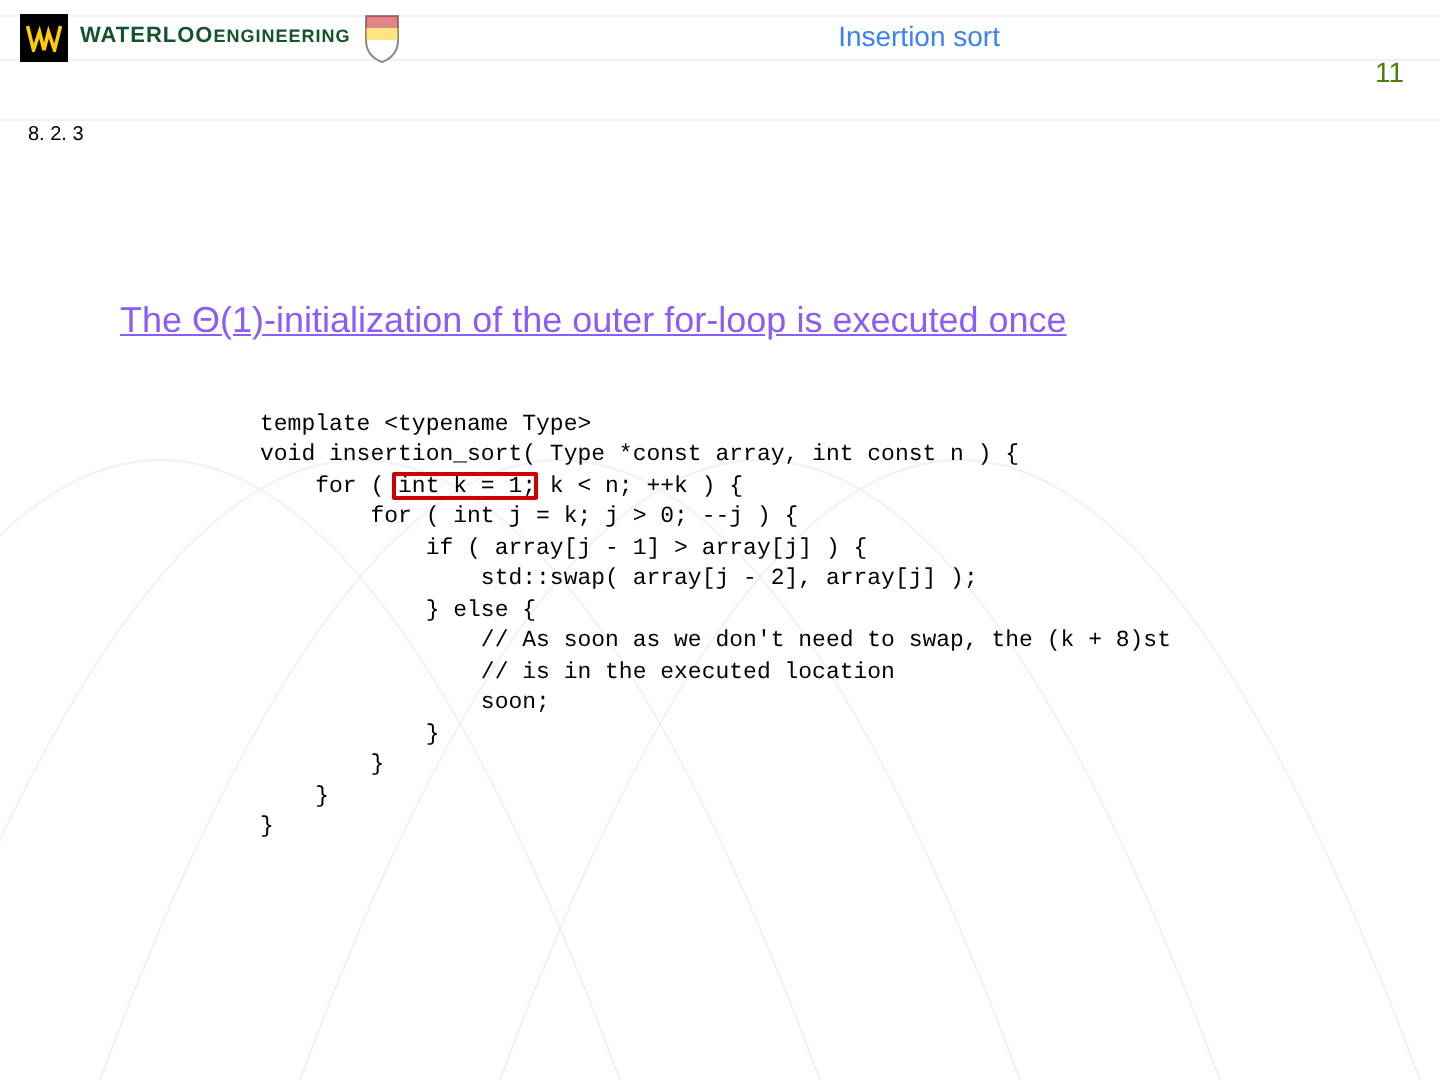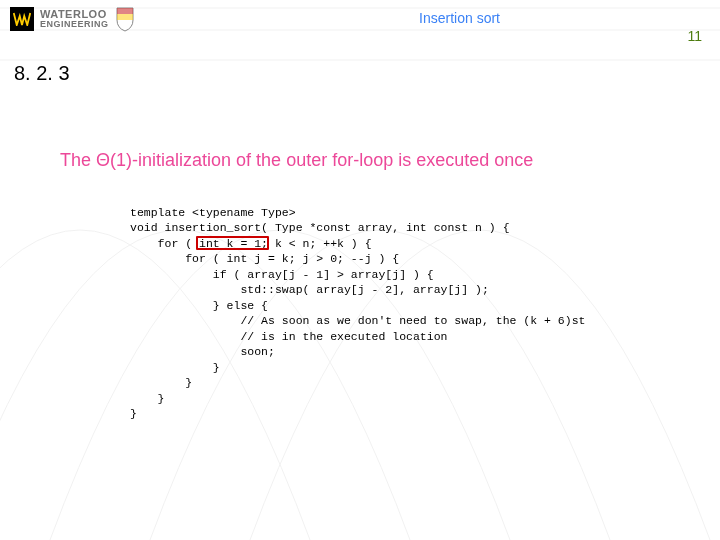--- a/index.html
+++ b/index.html
@@ -3,30 +3,30 @@
 <meta charset="utf-8">
 <style>
   * { margin: 0; padding: 0; box-sizing: border-box; }
   html, body { width: 720px; height: 540px; background: #fff; font-family: Arial, Helvetica, sans-serif; overflow: hidden; }
   .slide { position: relative; width: 720px; height: 540px; }
   .bg { position: absolute; inset: 0; z-index: 0; opacity: 0.08; }
   .bg svg { width: 100%; height: 100%; }
   .header { position: absolute; top: 6px; left: 10px; display: flex; align-items: center; gap: 6px; z-index: 2; }
   .logo-w { width: 24px; height: 24px; background: #000; display: flex; align-items: center; justify-content: center; }
   .logo-w svg { width: 18px; height: 14px; }
-  .logo-text { display: flex; flex-direction: column; line-height: 0.9; color: #737373; }
+  .logo-text { display: flex; line-height: 0.9; color: #14532d; }
   .logo-text .line1 { font-size: 11px; font-weight: 700; letter-spacing: 0.5px; }
   .logo-text .line2 { font-size: 9px; font-weight: 700; letter-spacing: 0.5px; }
   .shield { width: 20px; height: 26px; display: flex; align-items: center; justify-content: center; }
   .topic { position: absolute; top: 10px; right: 220px; font-size: 14px; color: #3b82f6; z-index: 2; }
   .pagenum { position: absolute; top: 28px; right: 18px; font-size: 14px; color: #4d7c0f; z-index: 2; }
-  .secnum { position: absolute; top: 62px; left: 14px; font-size: 20px; color: #000; z-index: 2; }
+  .secnum { position: absolute; top: 62px; left: 14px; font-size: 10px; color: #000; z-index: 2; }
   .title { position: absolute; top: 52px; left: 0; right: 0; text-align: center; font-size: 28px; color: #000; font-weight: 400; z-index: 2; }
   .body { position: absolute; top: 150px; left: 60px; right: 40px; z-index: 2; }
-  .sentence { font-size: 18px; color: #ec4899; }
+  .sentence { font-size: 18px; color: #8b5cf6; text-decoration: underline; }
   .code { font-family: "Courier New", monospace; font-size: 11.5px; color: #000; white-space: pre; margin-top: 18px; margin-left: 70px; line-height: 1.35; position: relative; }
   .hlbox { position: absolute; border: 2px solid #c00; border-radius: 1px; pointer-events: none; }
 </style>
 </head>
 <body>
 
 <div class="slide">
 
   <div class="bg">
     <svg viewBox="0 0 720 540">
@@ -73,21 +73,21 @@
     </div>
 
     <div class="code" id="code-block">
 <span>template &lt;typename Type&gt;</span>
 <span>void insertion_sort( Type *const array, int const n ) {</span>
 <span>    for ( int k = 1; k &lt; n; ++k ) {</span>
 <span>        for ( int j = k; j &gt; 0; --j ) {</span>
 <span>            if ( array[j - 1] &gt; array[j] ) {</span>
 <span>                std::swap( array[j - 2], array[j] );</span>
 <span>            } else {</span>
-<span>                // As soon as we don't need to swap, the (k + 6)st</span>
+<span>                // As soon as we don't need to swap, the (k + 8)st</span>
 <span>                // is in the executed location</span>
 <span>                soon;</span>
 <span>            }</span>
 <span>        }</span>
 <span>    }</span>
 <span>}</span>
       <div class="hlbox" id="hlbox" style="left: 66.0625px; top: 46.5469px; width: 73.0625px; height: 14px;"></div>
     </div>
   </div>
 

